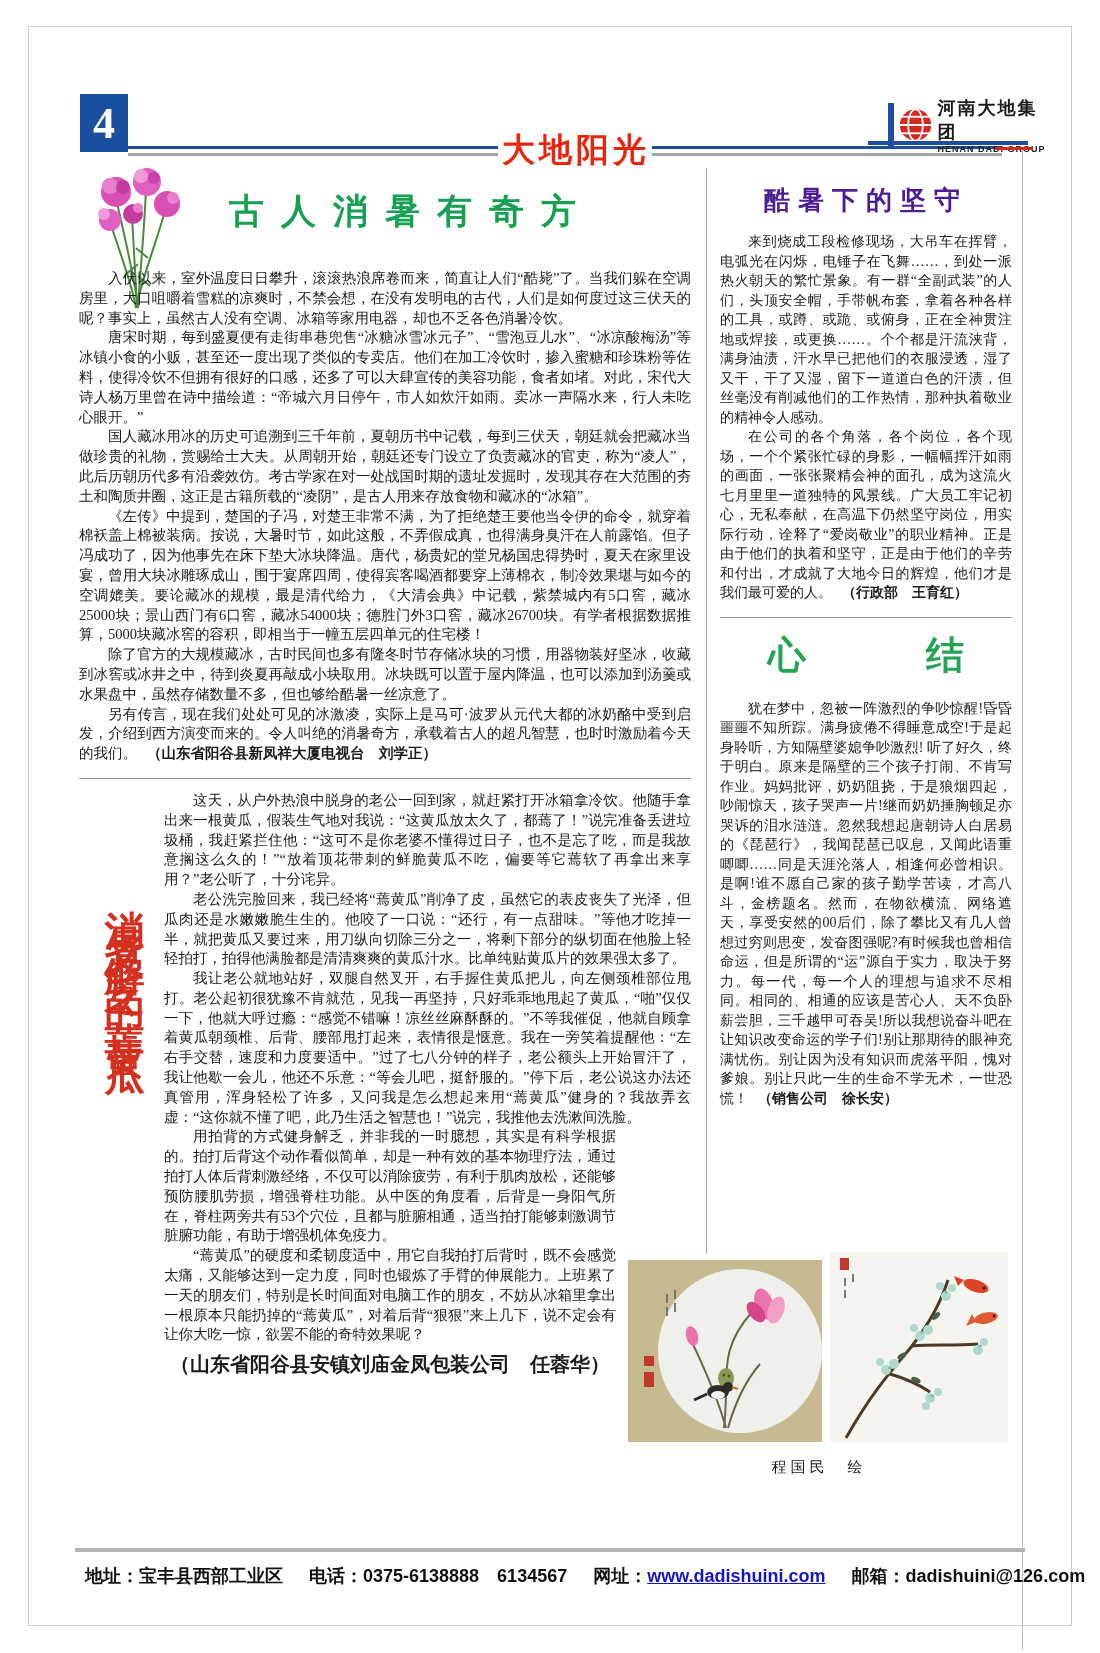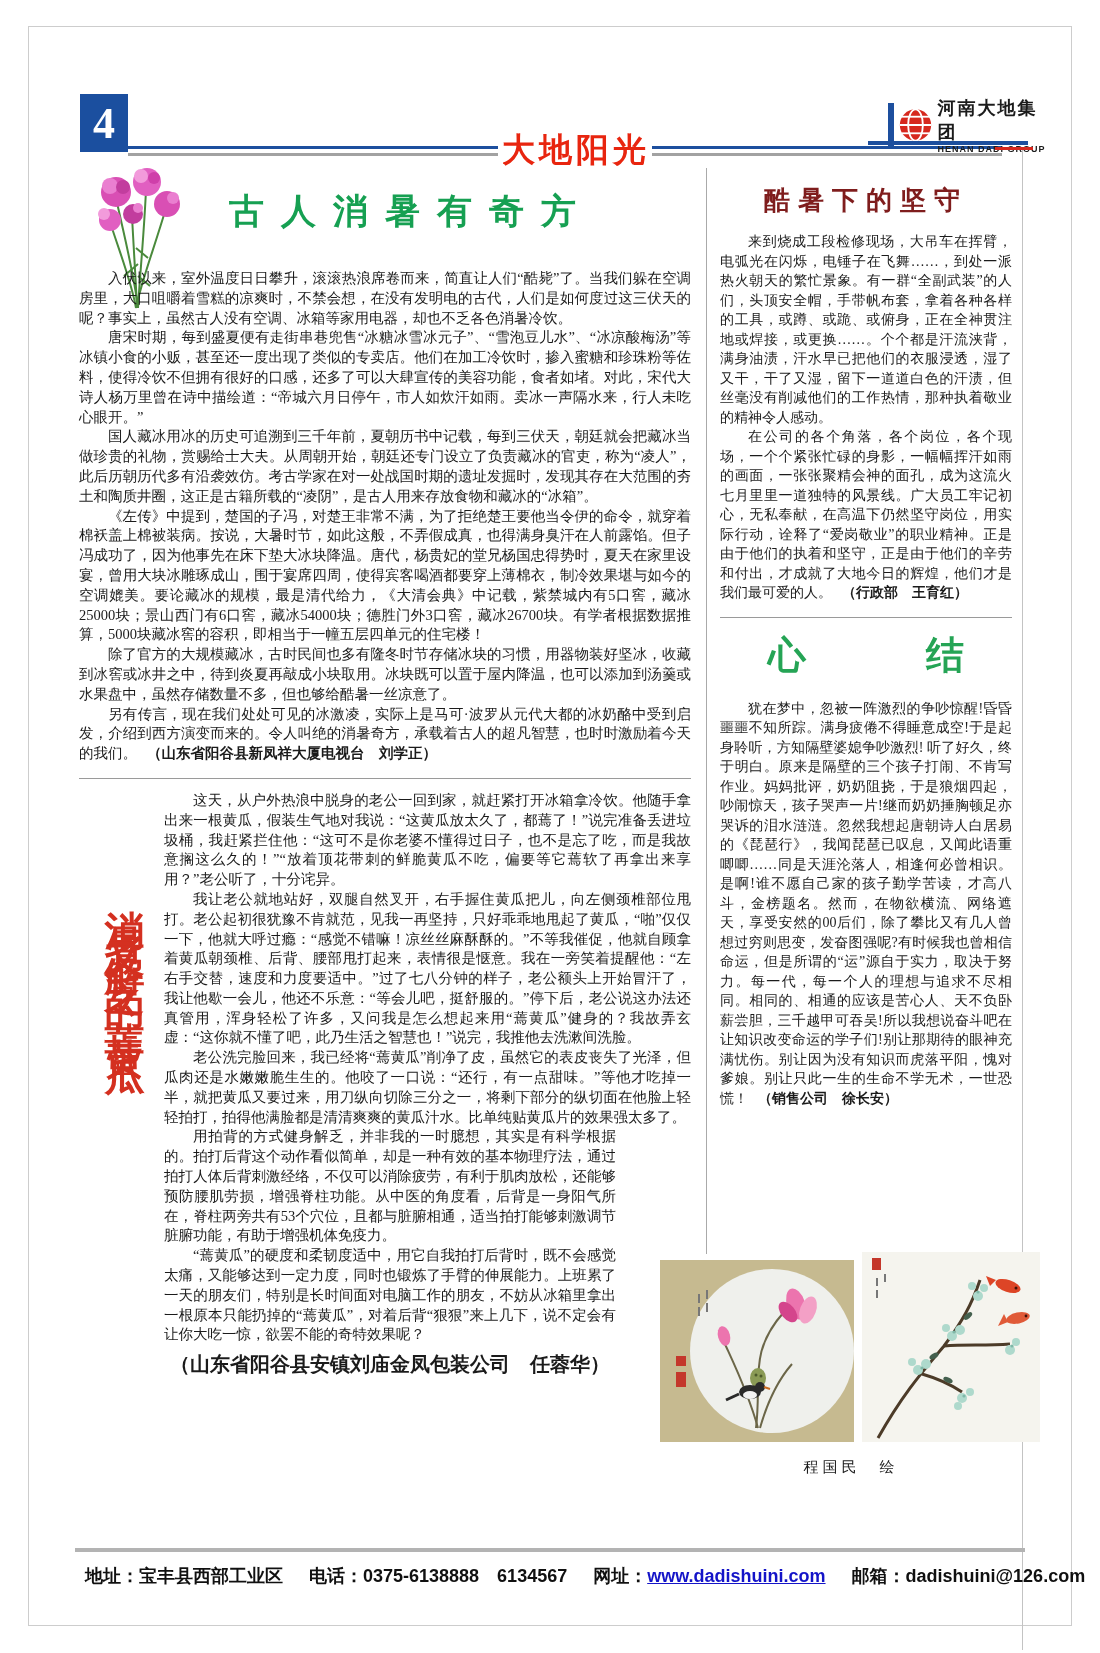--- a/index.html
+++ b/index.html
@@ -36,37 +36,37 @@
   .rightcol .p{font-size:14px;line-height:19.5px;}
 
   .flowers{position:absolute;left:86px;top:164px;width:104px;height:148px;}
 
   .a1-title{height:96px;display:flex;align-items:center;padding-left:150px;
             color:#16a052;font-size:35px;font-weight:bold;letter-spacing:17px;margin-bottom:10px;}
   .byline-inline{font-family:"Liberation Sans",sans-serif;font-weight:bold;margin-left:10px;}
   .rule{height:1px;background:#9a9a9a;border:0;margin:14px 0 12px 0;}
 
   .heat-title{height:44px;display:flex;align-items:center;justify-content:center;
-              color:#7f1d1d;font-size:26px;font-weight:bold;letter-spacing:8px;margin-bottom:10px;
+              color:#4c1d95;font-size:26px;font-weight:bold;letter-spacing:8px;margin-bottom:10px;
               font-family:"Liberation Sans",sans-serif;}
   .knot-title{display:flex;justify-content:center;column-gap:120px;color:#25a455;
               font-size:38px;font-weight:bold;margin:12px 0 18px 0;
               font-family:"Liberation Sans",sans-serif;}
 
   .cuke-text{margin-left:85px;width:527px;}
   .cuke-narrow{margin-right:75px;}
   .byline-center{margin:6px 0 0 0;text-align:center;font-family:"Liberation Sans",sans-serif;
                  font-weight:bold;font-size:20px;}
 
   .vertical-title{position:absolute;left:92px;top:878px;height:640px;
       writing-mode:vertical-rl;text-orientation:upright;letter-spacing:16px;
       color:#d43020;font-size:40px;font-weight:bold;line-height:64px;}
 
   
-  .paintings{position:absolute;left:660px;top:1252px;width:382px;}
+  .paintings{position:absolute;left:628px;top:1252px;width:382px;}
   .paintings-row{display:flex;align-items:flex-end;column-gap:8px;}
   .caption{margin-top:16px;text-align:center;font-size:15px;letter-spacing:4px;}
 
   
   .footer-rule{position:absolute;left:75px;top:1548px;width:950px;height:4px;background:#b3b3b3;}
   .footer{position:absolute;left:85px;top:1564px;width:945px;display:flex;column-gap:26px;
           font-family:"Liberation Sans",sans-serif;font-size:18px;font-weight:bold;color:#101010;
           white-space:nowrap;}
   .footer a,.footer .weblink{color:#1414c8;text-decoration:underline;cursor:pointer;}
 </style>
@@ -138,22 +138,22 @@
     <p class="p">唐宋时期，每到盛夏便有走街串巷兜售“冰糖冰雪冰元子”、“雪泡豆儿水”、“冰凉酸梅汤”等冰镇小食的小贩，甚至还一度出现了类似的专卖店。他们在加工冷饮时，掺入蜜糖和珍珠粉等佐料，使得冷饮不但拥有很好的口感，还多了可以大肆宣传的美容功能，食者如堵。对此，宋代大诗人杨万里曾在诗中描绘道：“帝城六月日停午，市人如炊汗如雨。卖冰一声隔水来，行人未吃心眼开。”</p>
     <p class="p">国人藏冰用冰的历史可追溯到三千年前，夏朝历书中记载，每到三伏天，朝廷就会把藏冰当做珍贵的礼物，赏赐给士大夫。从周朝开始，朝廷还专门设立了负责藏冰的官吏，称为“凌人”，此后历朝历代多有沿袭效仿。考古学家在对一处战国时期的遗址发掘时，发现其存在大范围的夯土和陶质井圈，这正是古籍所载的“凌阴”，是古人用来存放食物和藏冰的“冰箱”。</p>
     <p class="p">《左传》中提到，楚国的子冯，对楚王非常不满，为了拒绝楚王要他当令伊的命令，就穿着棉袄盖上棉被装病。按说，大暑时节，如此这般，不弄假成真，也得满身臭汗在人前露馅。但子冯成功了，因为他事先在床下垫大冰块降温。唐代，杨贵妃的堂兄杨国忠得势时，夏天在家里设宴，曾用大块冰雕琢成山，围于宴席四周，使得宾客喝酒都要穿上薄棉衣，制冷效果堪与如今的空调媲美。要论藏冰的规模，最是清代给力，《大清会典》中记载，紫禁城内有5口窖，藏冰25000块；景山西门有6口窖，藏冰54000块；德胜门外3口窖，藏冰26700块。有学者根据数据推算，5000块藏冰窖的容积，即相当于一幢五层四单元的住宅楼！</p>
     <p class="p">除了官方的大规模藏冰，古时民间也多有隆冬时节存储冰块的习惯，用器物装好坚冰，收藏到冰窖或冰井之中，待到炎夏再敲成小块取用。冰块既可以置于屋内降温，也可以添加到汤羹或水果盘中，虽然存储数量不多，但也够给酷暑一丝凉意了。</p>
     <p class="p"><span>另有传言，现在我们处处可见的冰激凌，实际上是马可·波罗从元代大都的冰奶酪中受到启发，介绍到西方演变而来的。令人叫绝的消暑奇方，承载着古人的超凡智慧，也时时激励着今天的我们。</span><span class="byline-inline">（山东省阳谷县新凤祥大厦电视台　刘学正）</span></p>
 
     <div class="rule"></div>
 
     <div class="cuke-text">
       <p class="p">这天，从户外热浪中脱身的老公一回到家，就赶紧打开冰箱拿冷饮。他随手拿出来一根黄瓜，假装生气地对我说：“这黄瓜放太久了，都蔫了！”说完准备丢进垃圾桶，我赶紧拦住他：“这可不是你老婆不懂得过日子，也不是忘了吃，而是我故意搁这么久的！”“放着顶花带刺的鲜脆黄瓜不吃，偏要等它蔫软了再拿出来享用？”老公听了，十分诧异。</p>
+      <p class="p">老公洗完脸回来，我已经将“蔫黄瓜”削净了皮，虽然它的表皮丧失了光泽，但瓜肉还是水嫩嫩脆生生的。他咬了一口说：“还行，有一点甜味。”等他才吃掉一半，就把黄瓜又要过来，用刀纵向切除三分之一，将剩下部分的纵切面在他脸上轻轻拍打，拍得他满脸都是清清爽爽的黄瓜汁水。比单纯贴黄瓜片的效果强太多了。</p>
       <p class="p">我让老公就地站好，双腿自然叉开，右手握住黄瓜把儿，向左侧颈椎部位甩打。老公起初很犹豫不肯就范，见我一再坚持，只好乖乖地甩起了黄瓜，“啪”仅仅一下，他就大呼过瘾：“感觉不错嘛！凉丝丝麻酥酥的。”不等我催促，他就自顾拿着黄瓜朝颈椎、后背、腰部甩打起来，表情很是惬意。我在一旁笑着提醒他：“左右手交替，速度和力度要适中。”过了七八分钟的样子，老公额头上开始冒汗了，我让他歇一会儿，他还不乐意：“等会儿吧，挺舒服的。”停下后，老公说这办法还真管用，浑身轻松了许多，又问我是怎么想起来用“蔫黄瓜”健身的？我故弄玄虚：“这你就不懂了吧，此乃生活之智慧也！”说完，我推他去洗漱间洗脸。</p>
-      <p class="p">老公洗完脸回来，我已经将“蔫黄瓜”削净了皮，虽然它的表皮丧失了光泽，但瓜肉还是水嫩嫩脆生生的。他咬了一口说：“还行，有一点甜味。”等他才吃掉一半，就把黄瓜又要过来，用刀纵向切除三分之一，将剩下部分的纵切面在他脸上轻轻拍打，拍得他满脸都是清清爽爽的黄瓜汁水。比单纯贴黄瓜片的效果强太多了。</p>
       <div class="cuke-narrow">
         <p class="p">用拍背的方式健身解乏，并非我的一时臆想，其实是有科学根据的。拍打后背这个动作看似简单，却是一种有效的基本物理疗法，通过拍打人体后背刺激经络，不仅可以消除疲劳，有利于肌肉放松，还能够预防腰肌劳损，增强脊柱功能。从中医的角度看，后背是一身阳气所在，脊柱两旁共有53个穴位，且都与脏腑相通，适当拍打能够刺激调节脏腑功能，有助于增强机体免疫力。</p>
         <p class="p">“蔫黄瓜”的硬度和柔韧度适中，用它自我拍打后背时，既不会感觉太痛，又能够达到一定力度，同时也锻炼了手臂的伸展能力。上班累了一天的朋友们，特别是长时间面对电脑工作的朋友，不妨从冰箱里拿出一根原本只能扔掉的“蔫黄瓜”，对着后背“狠狠”来上几下，说不定会有让你大吃一惊，欲罢不能的奇特效果呢？</p>
         <p class="byline-center">（山东省阳谷县安镇刘庙金凤包装公司　任蓉华）</p>
       </div>
     </div>
   </div>
 
   <div class="vertical-title">消暑又解乏的『蔫黄瓜』</div>
 

